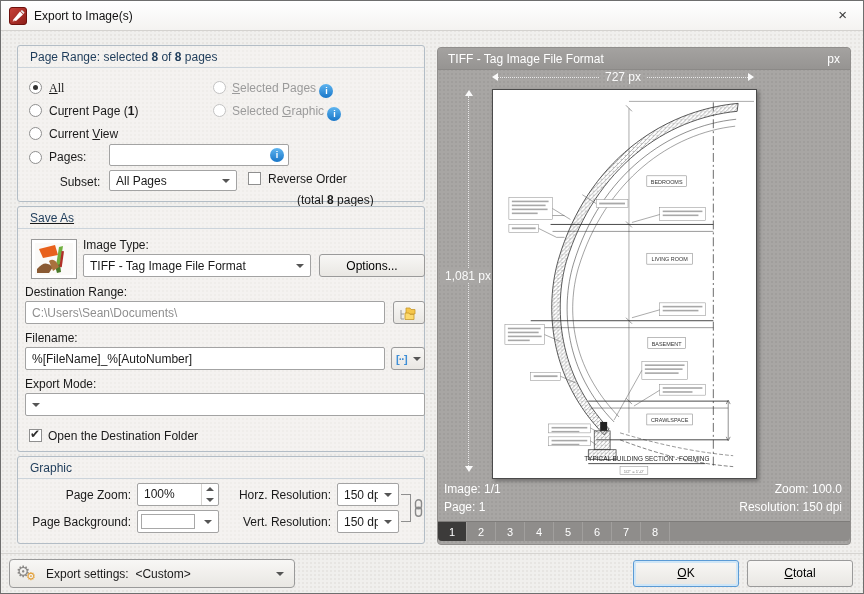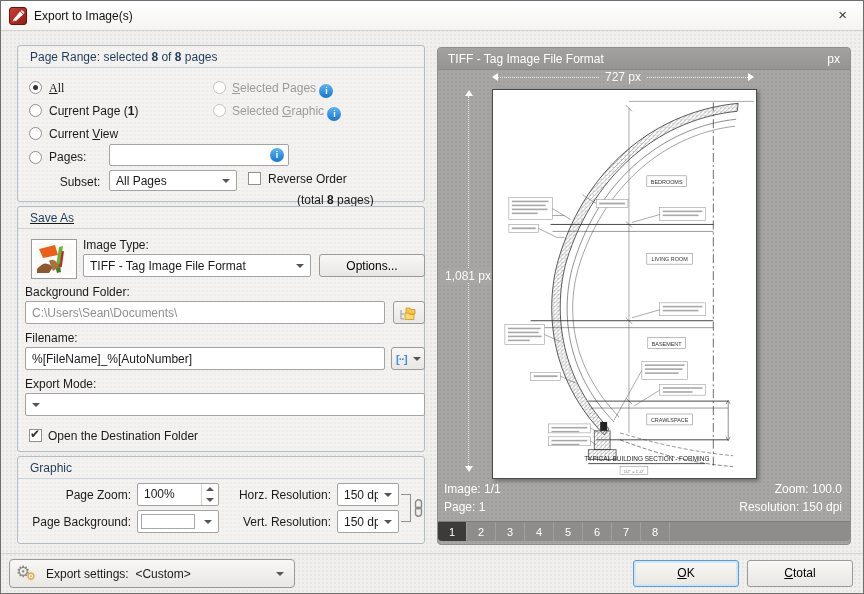--- a/index.html
+++ b/index.html
@@ -189,21 +189,21 @@
       <path d="M14,18 Q20,14 24,24 L18,28 Z" fill="#a9713d"></path>
     </svg>
   </div>
   <span class="lbl" style="position:absolute;left:82px;top:237px;">Image Type:</span>
   <div class="combo" style="left:82px;top:253px;width:228px;height:23px;">
     <span class="val">TIFF - Tag Image File Format</span>
     <span class="arrow-dn"></span>
   </div>
   <button class="btn" style="left:318px;top:253px;width:106px;height:23px;">Options...</button>
 
-  <span class="lbl" style="position:absolute;left:24px;top:284px;">Background Folder:</span>
+  <span class="lbl" style="position:absolute;left:24px;top:284px;">Destination Range:</span>
   <div class="tbox" style="left:24px;top:300px;width:360px;height:23px;">
     <input class="gray" value="C:\Users\Sean\Documents\" style="">
   </div>
   <button class="btn folder-btn" style="left:392px;top:300px;width:32px;height:23px;padding-top:3px;">
     <svg viewBox="0 0 18 14" width="18" height="14" style="margin:0 auto;">
       <path d="M1,3 L1,12 M1,7 L4,7 M1,12 L4,12" stroke="#9a9a9a" fill="none" stroke-width="1"></path>
       <path d="M6,1 L10,1 L11,2.5 L15,2.5 L15,7 L6,7 Z" fill="#f5c64a" stroke="#c7982c" stroke-width="0.8"></path>
       <path d="M5,6 L9,6 L10,7.5 L14,7.5 L14,12.5 L5,12.5 Z" fill="#fcd96d" stroke="#c7982c" stroke-width="0.8"></path>
     </svg>
   </button>

